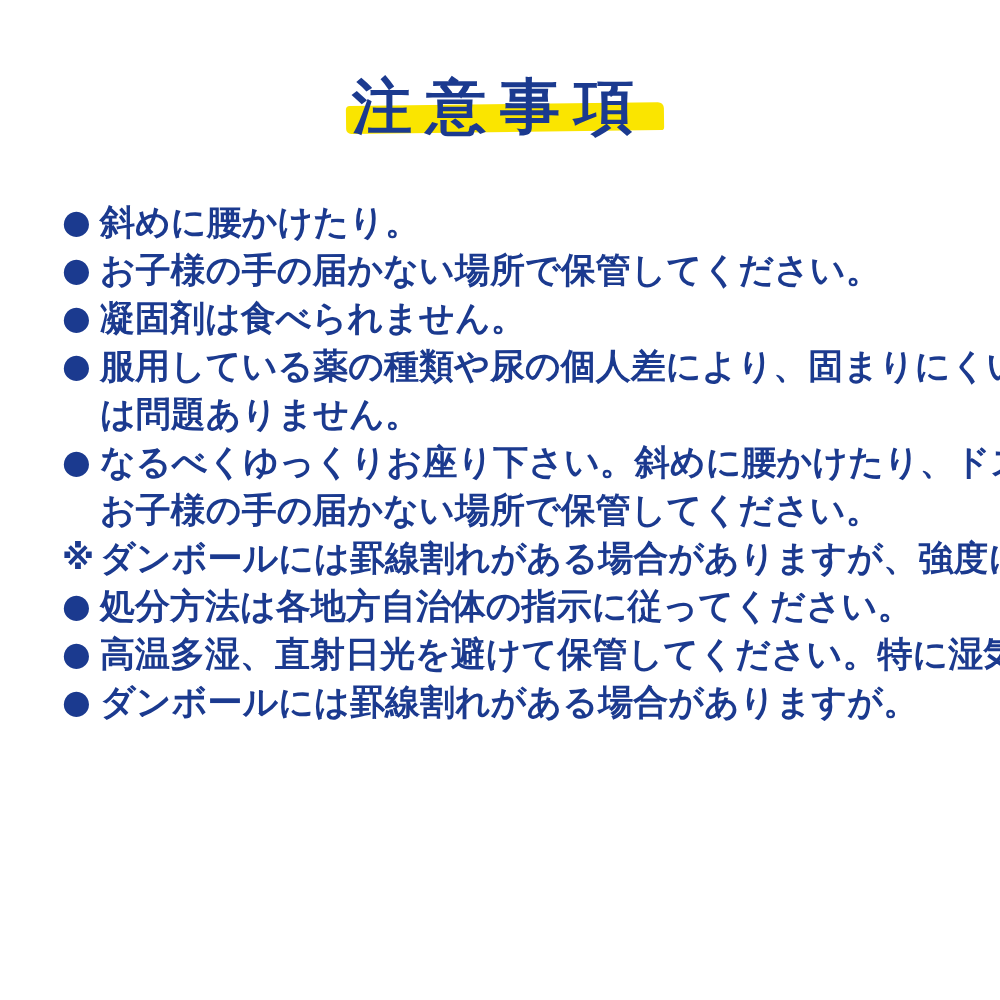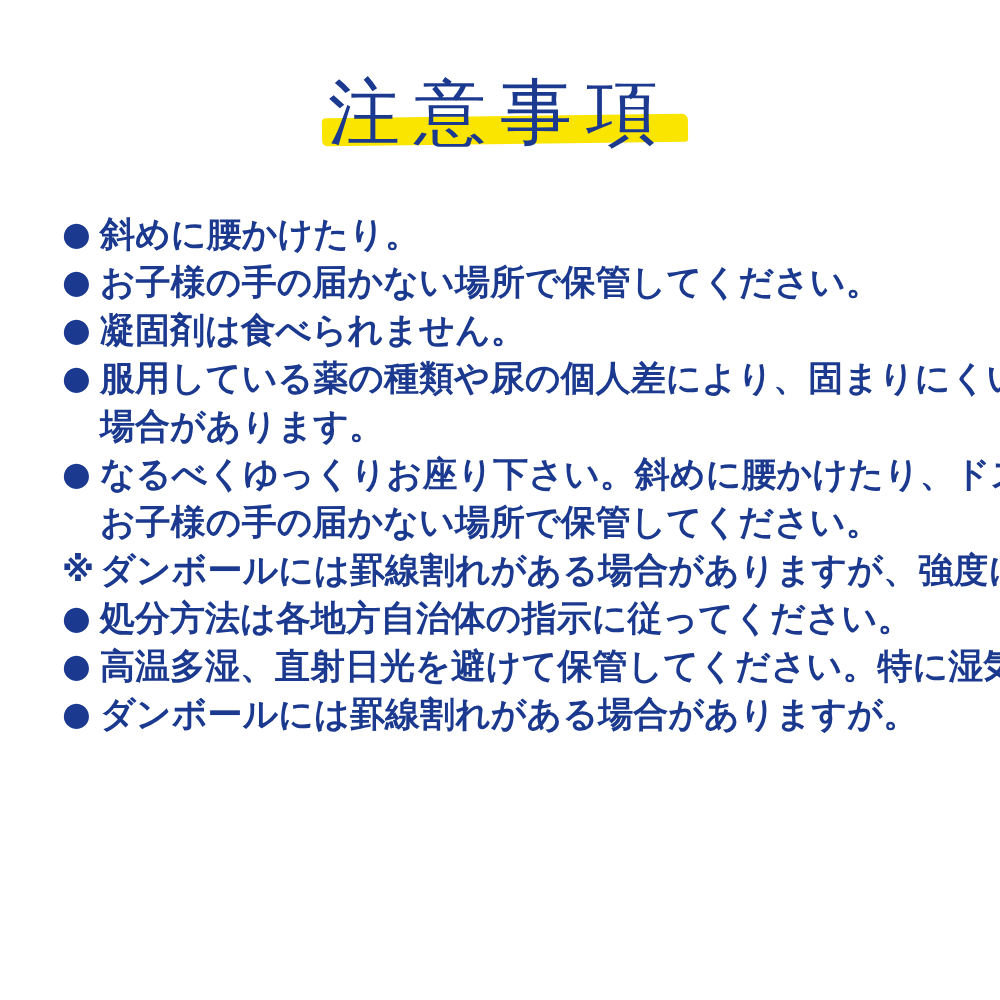--- a/index.html
+++ b/index.html
@@ -32,22 +32,22 @@
     bottom: 4px;
     height: 28px;
     background: var(--highlight, #fae500);
     transform: rotate(-0.7deg);
     border-radius: 4px 6px 3px 5px;
     z-index: 0;
   }
   .title-text {
     position: relative;
     z-index: 1;
-    font-size: 72px;
-    font-weight: 400;
+    font-size: 60px;
+    font-weight: 700;
     letter-spacing: 14px;
     color: var(--ink, #1b3a8f);
     white-space: nowrap;
   }
   .list {
     margin: 62px 0 0 62px;
     width: 878px;
   }
   .item {
     position: relative;
@@ -91,21 +91,21 @@
     <span class="text"><span class="line">お子様の手の届かない場所で保管してください。</span></span>
   </div>
 
   <div class="item">
     <span class="marker">●</span>
     <span class="text"><span class="line">凝固剤は食べられません。</span></span>
   </div>
 
   <div class="item">
     <span class="marker">●</span>
-    <span class="text"><span class="line">服用している薬の種類や尿の個人差により、固まりにくい</span><span class="line">場合があります。</span></span>
+    <span class="text"><span class="line">服用している薬の種類や尿の個人差により、固まりにくい</span><span class="line">は問題ありません。</span></span>
   </div>
 
   <div class="item">
     <span class="marker">●</span>
     <span class="text"><span class="line">なるべくゆっくりお座り下さい。斜めに腰かけたり、ドスンと</span><span class="line">お子様の手の届かない場所で保管してください。</span></span>
   </div>
 
   <div class="item">
     <span class="marker">※</span>
     <span class="text"><span class="line">ダンボールには罫線割れがある場合がありますが、強度に</span></span>

